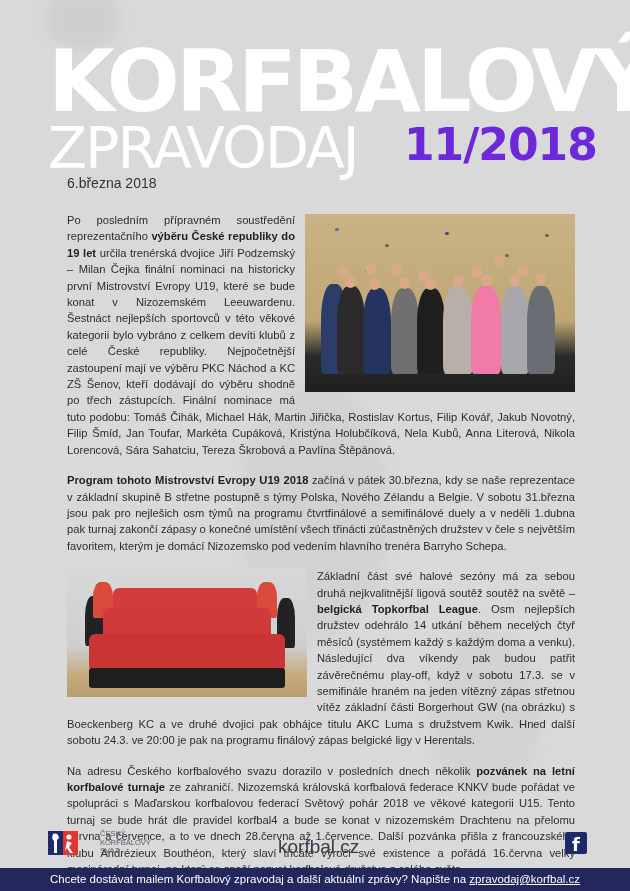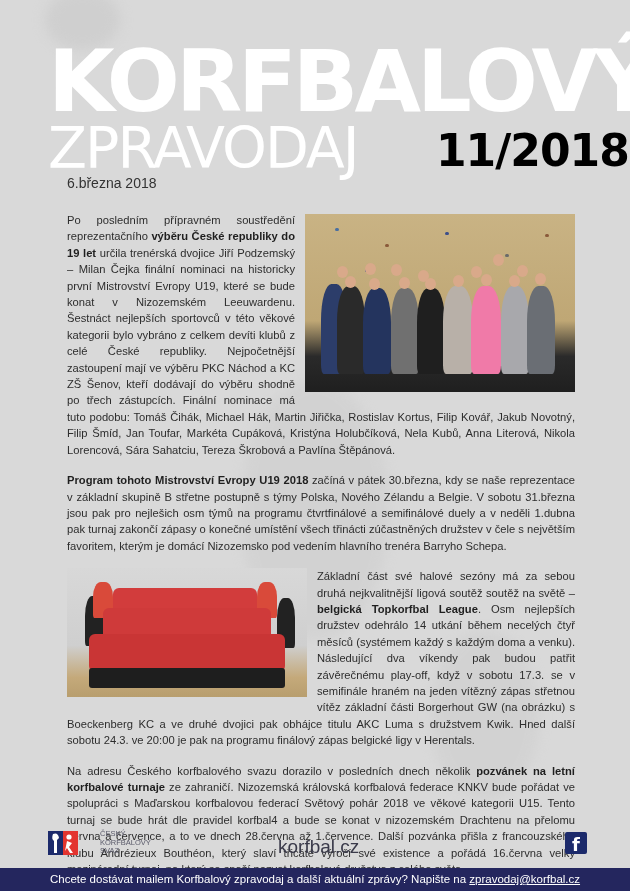--- a/index.html
+++ b/index.html
@@ -17,23 +17,23 @@
     font-size: 86px; line-height: 86px; letter-spacing: -4px;
     color: #ffffff; white-space: nowrap;
   }
   .title-sub {
     position: absolute; left: 48px; top: 118px;
     font-family: "DejaVu Sans", sans-serif; font-weight: normal;
     font-size: 57px; line-height: 60px; letter-spacing: -2px;
     color: #ffffff; white-space: nowrap;
   }
   .issue {
-    position: absolute; left: 404px; top: 126px;
+    position: absolute; left: 404px; top: 120px;
     font-family: "DejaVu Sans", sans-serif; font-weight: bold;
-    font-size: 44px; line-height: 50px; color: #000000; letter-spacing: -1px; margin-left: 32px;
+    font-size: 44px; line-height: 50px; color: #6d28d9; letter-spacing: -1px;
   }
   .date {
     position: absolute; left: 67px; top: 175px;
     font-size: 14px; color: #333;
   }
   .content {
     position: absolute; left: 67px; top: 212px; width: 508px;
     font-size: 11.2px; line-height: 16.4px; color: #2d2d2d; text-align: justify;
   }
   .photo {

